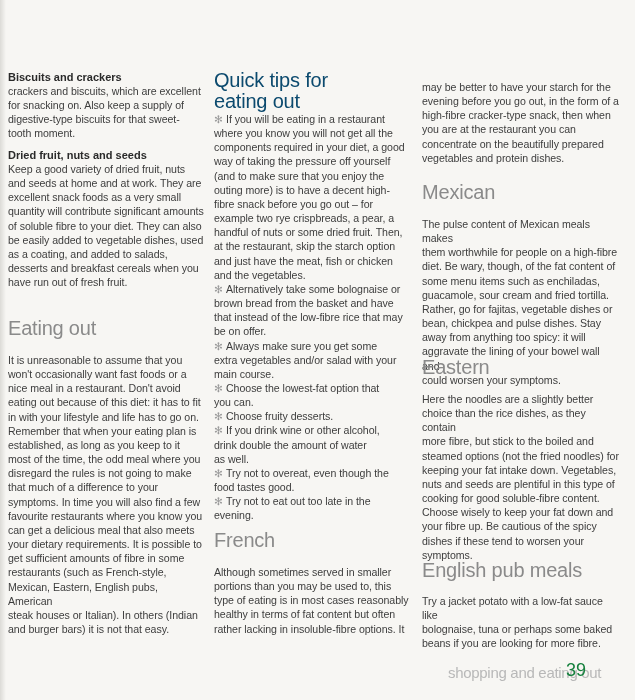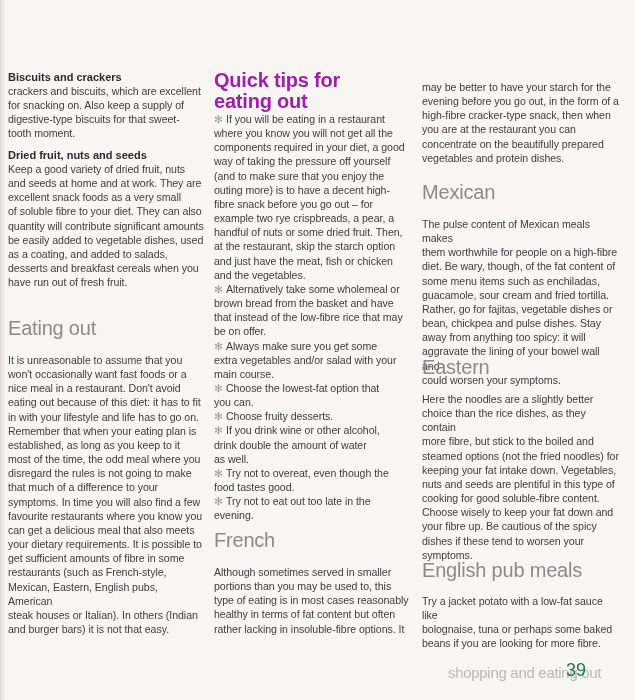--- a/index.html
+++ b/index.html
@@ -23,21 +23,21 @@
     color: #3d3d3d; letter-spacing: -0.05px;
   }
   .subhead {
     font-weight: bold; font-size: 11px; line-height: 14px;
     color: #2a2a2a; margin: 0;
   }
   .heading {
     font-size: 20px; font-weight: normal; color: #8a8a8a;
     line-height: 21px; margin: 0; letter-spacing: -0.2px;
   }
-  .heading.light { color: #a21caf; font-weight: bold; }
+  .heading.light { color: #0c4a6e; }
   .bullet .star { color: #9a9a9a; display: inline-block; width: 12px; }
   .footer {
     position: absolute; top: 664px; left: 448px;
     font-size: 15px; color: #b8b8b8; letter-spacing: -0.3px;
   }
   .page-num {
     position: absolute; top: 660px; left: 566px;
     font-size: 18px; color: #15803d;
   }
   .abs { position: absolute; left: 0; right: 0; }
@@ -57,22 +57,22 @@
       <p>tooth moment.</p>
     </div>
   </div>
 
   <div class="abs" style="top:148px">
     <h3 class="subhead">Dried fruit, nuts and seeds</h3>
     <div>
       <p>Keep a good variety of dried fruit, nuts</p>
       <p>and seeds at home and at work. They are</p>
       <p>excellent snack foods as a very small</p>
+      <p>quantity will contribute significant amounts</p>
       <p>of soluble fibre to your diet. They can also</p>
-      <p>quantity will contribute significant amounts</p>
       <p>be easily added to vegetable dishes, used</p>
       <p>as a coating, and added to salads,</p>
       <p>desserts and breakfast cereals when you</p>
       <p>have run out of fresh fruit.</p>
     </div>
   </div>
 
   <div class="abs" style="top:318px">
     <h2 class="heading">Eating out</h2>
     <div style="margin-top:14px">
@@ -111,21 +111,21 @@
       <p>components required in your diet, a good</p>
       <p>way of taking the pressure off yourself</p>
       <p>(and to make sure that you enjoy the</p>
       <p>outing more) is to have a decent high-</p>
       <p>fibre snack before you go out – for</p>
       <p>example two rye crispbreads, a pear, a</p>
       <p>handful of nuts or some dried fruit. Then,</p>
       <p>at the restaurant, skip the starch option</p>
       <p>and just have the meat, fish or chicken</p>
       <p>and the vegetables.</p>
-      <p class="bullet"><span class="star">✻</span><span>Alternatively take some wholemeal or</span></p>
+      <p class="bullet"><span class="star">✻</span><span>Alternatively take some bolognaise or</span></p>
       <p>brown bread from the basket and have</p>
       <p>that instead of the low-fibre rice that may</p>
       <p>be on offer.</p>
       <p class="bullet"><span class="star">✻</span><span>Always make sure you get some</span></p>
       <p>extra vegetables and/or salad with your</p>
       <p>main course.</p>
       <p class="bullet"><span class="star">✻</span><span>Choose the lowest-fat option that</span></p>
       <p>you can.</p>
       <p class="bullet"><span class="star">✻</span><span>Choose fruity desserts.</span></p>
       <p class="bullet"><span class="star">✻</span><span>If you drink wine or other alcohol,</span></p>

